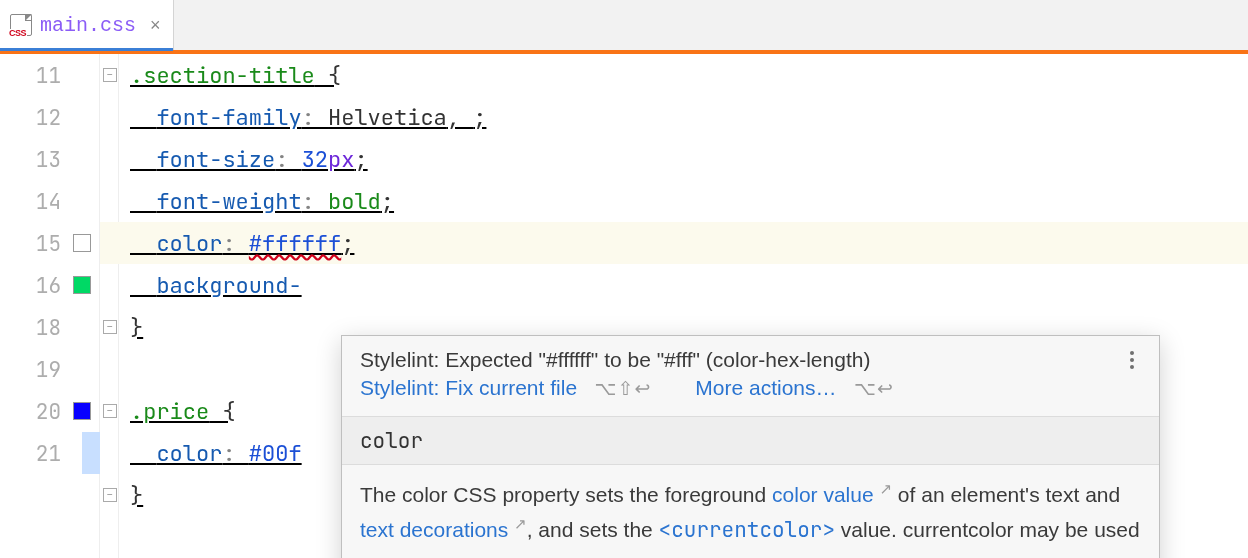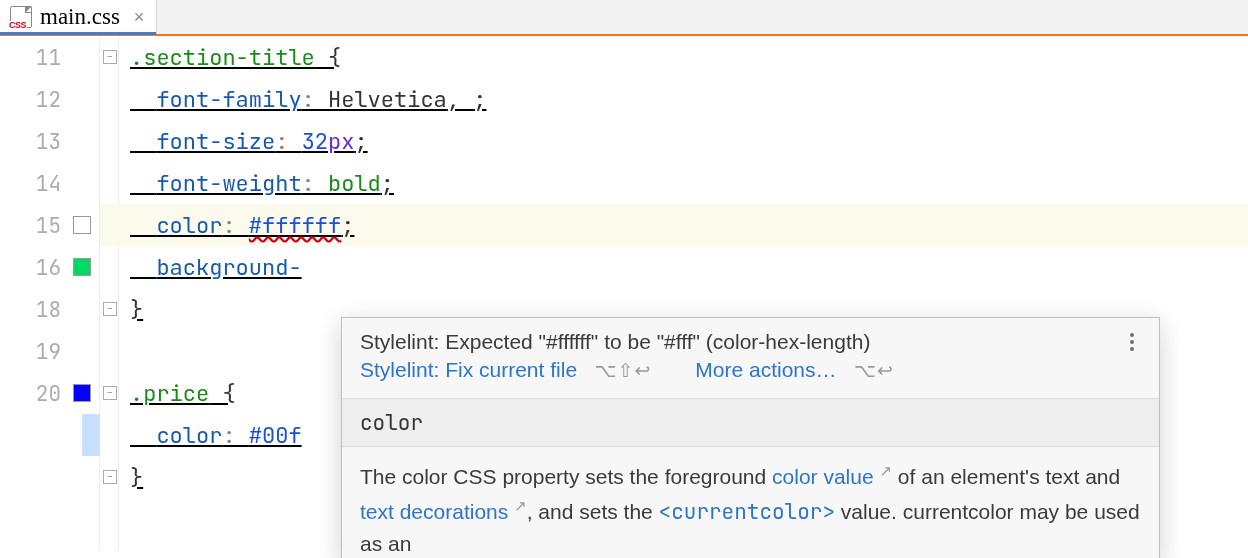--- a/index.html
+++ b/index.html
@@ -7,23 +7,23 @@
     font-family: "JetBrains Mono", Menlo, Consolas, monospace;
     font-size: 22px;
     background: #fff;
     overflow: hidden;
     width: 1248px;
     height: 558px;
     position: relative;
   }
   
   .tabbar {
-    height: 36px;
+    height: 54px;
     background: #f2f2f2;
-    border-bottom: 2px solid #f97316;
+    border-bottom: 4px solid #f97316;
     display: flex;
     align-items: stretch;
   }
   .tab {
     display: flex;
     align-items: center;
     background: #ffffff;
     padding: 0 12px 0 10px;
     border-right: 1px solid #d4d4d4;
     gap: 8px;
@@ -57,23 +57,23 @@
     font-size: 9px;
     font-weight: bold;
     letter-spacing: -0.5px;
     color: #d0021b;
     background: #fff;
     padding: 0 1px;
     line-height: 9px;
     font-family: sans-serif;
   }
   .tab .filename {
-    color: #000000;
-    font-family: Liberation Serif, serif;
-    font-size: 23px;
+    color: #8b5cf6;
+    font-family: Liberation Mono, monospace;
+    font-size: 20px;
   }
   .tab .close {
     color: #888;
     font-size: 18px;
     font-family: sans-serif;
     margin-left: 6px;
     cursor: pointer;
   }
   
   .editor {
@@ -216,20 +216,21 @@
   <div class="gutter" id="gutter">
       <div class="line">11</div>
       <div class="line">12</div>
       <div class="line">13</div>
       <div class="line">14</div>
       <div class="line">15<span class="swatch" style="background: rgb(255, 255, 255);"></span></div>
       <div class="line">16<span class="swatch" style="background: rgb(0, 217, 101);"></span></div>
       <div class="line">18</div>
       <div class="line">19</div>
       <div class="line">20<span class="swatch" style="background: rgb(8, 0, 255);"></span></div>
+      <div class="line">21</div>
     </div>
   <div class="foldcol" id="foldcol">
       <div class="foldmark" style="top: 14px;">−</div>
       <div class="foldmark" style="top: 266px;">−</div>
       <div class="foldmark" style="top: 350px;">−</div>
       <div class="foldmark" style="top: 434px;">−</div>
     </div>
   <div class="code" id="code">
       <div class="line"><span class="t-sel">.section-title</span><span class="t-punc"> {</span></div>
       <div class="line"><span class="">  </span><span class="t-prop">font-family</span><span class="t-col">: </span><span class="t-str">Helvetica</span><span class="t-punc">, </span><span class="t-punc">;</span></div>

